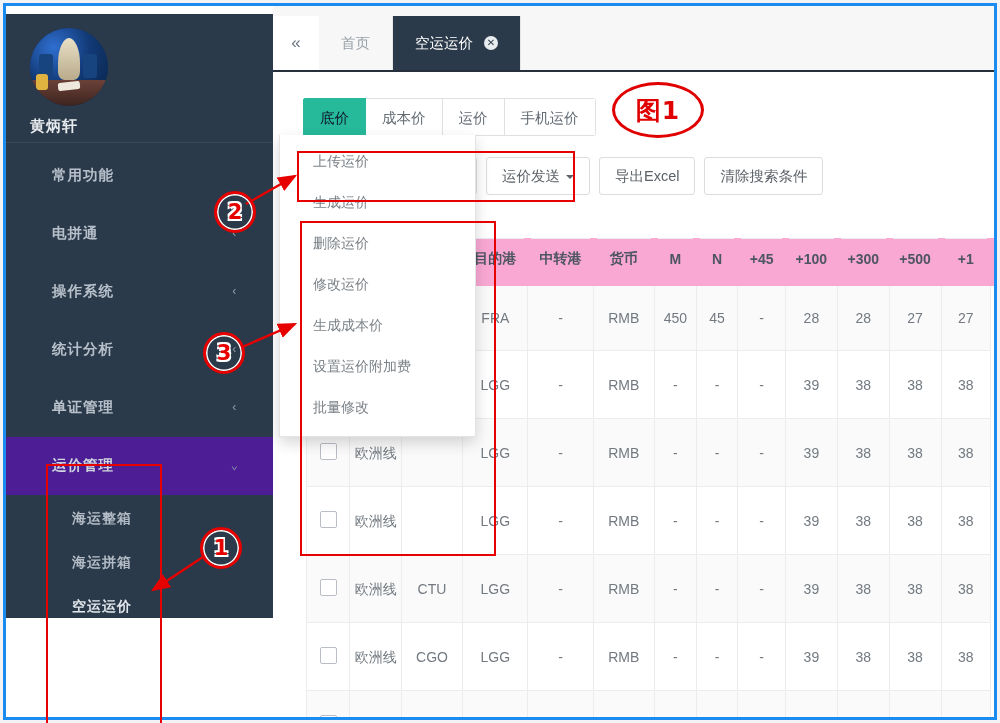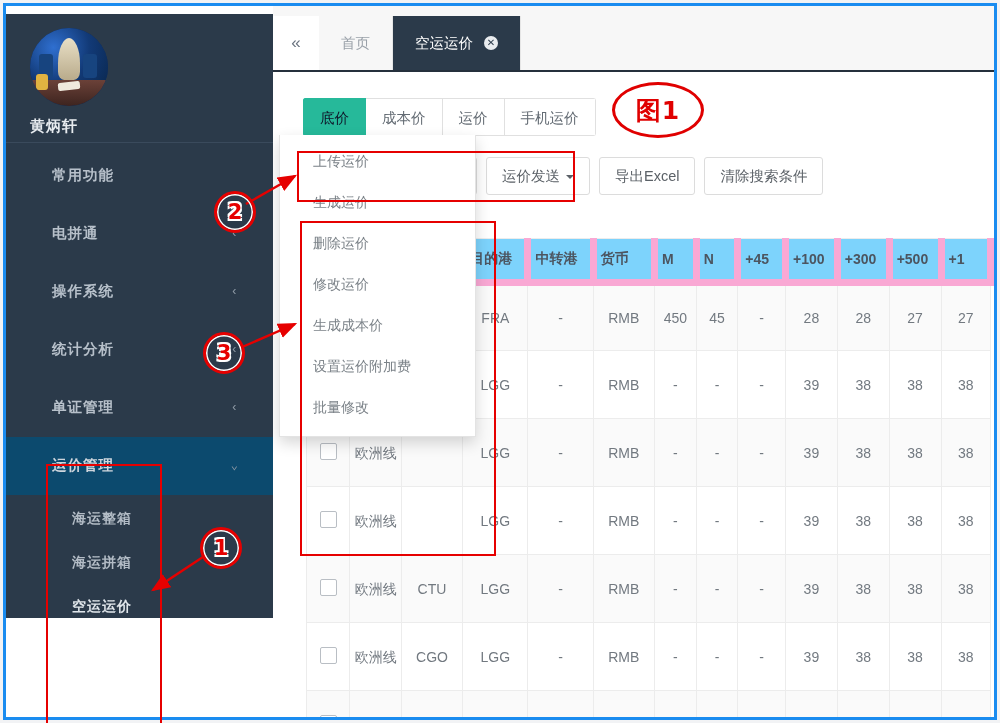--- a/index.html
+++ b/index.html
@@ -50,21 +50,21 @@
   .mitem{
     position:relative;height:58px;line-height:58px;
     color:#b7c0ca;font-size:14.5px;font-weight:bold;
     padding-left:46px;box-sizing:border-box;cursor:pointer;
     letter-spacing:1px;
   }
   .mitem .chev{
     position:absolute;right:34px;top:0;line-height:58px;
     font-size:12px;color:#8d98a4;font-weight:normal;
   }
-  .mitem.open{background:#0c4a6e;color:#cfd6dd;}
+  .mitem.open{background:#4c1d95;color:#cfd6dd;}
   .sub{padding:2px 0 0 0;}
   .sitem{
     height:44px;line-height:44px;color:#b3bcc6;font-size:14px;font-weight:bold;
     padding-left:66px;box-sizing:border-box;cursor:pointer;letter-spacing:1px;
   }
   .sitem.sel{color:#dfe5ea;}
 
   
   .main{
     position:absolute;left:267px;top:0;right:0;height:711px;
@@ -123,23 +123,23 @@
   }
   .ditem{
     height:41px;line-height:41px;padding-left:33px;font-size:14px;color:#7b8288;
     cursor:pointer;white-space:nowrap;
   }
 
   
   .tablewrap{position:absolute;left:30px;top:232px;right:0;bottom:0;overflow:hidden;}
   table{border-collapse:collapse;font-size:14px;color:#6f767d;table-layout:fixed;}
   th{
-    font-size:14px;color:#4c5560;font-weight:bold;background:#7dd3fc;
+    font-size:14px;color:#4c5560;font-weight:bold;background:#f9a8d4;
     border:7px solid #f9a8d4;border-top:1px solid #ececec;
-    height:44px;text-align:left;padding:0 4px;box-sizing:border-box;
+    height:44px;text-align:center;padding:0 4px;box-sizing:border-box;
   }
   td{
     border:1px solid #ececec;height:68px;text-align:center;padding:0 4px;
     box-sizing:border-box;vertical-align:middle;color:#727980;
   }
   tr.odd td{background:#fafafa;}
   tr.even td{background:#ffffff;}
   .cbx{
     width:15px;height:15px;border:1px solid #b9bec4;border-radius:2px;
     display:inline-block;background:#fff;cursor:pointer;

